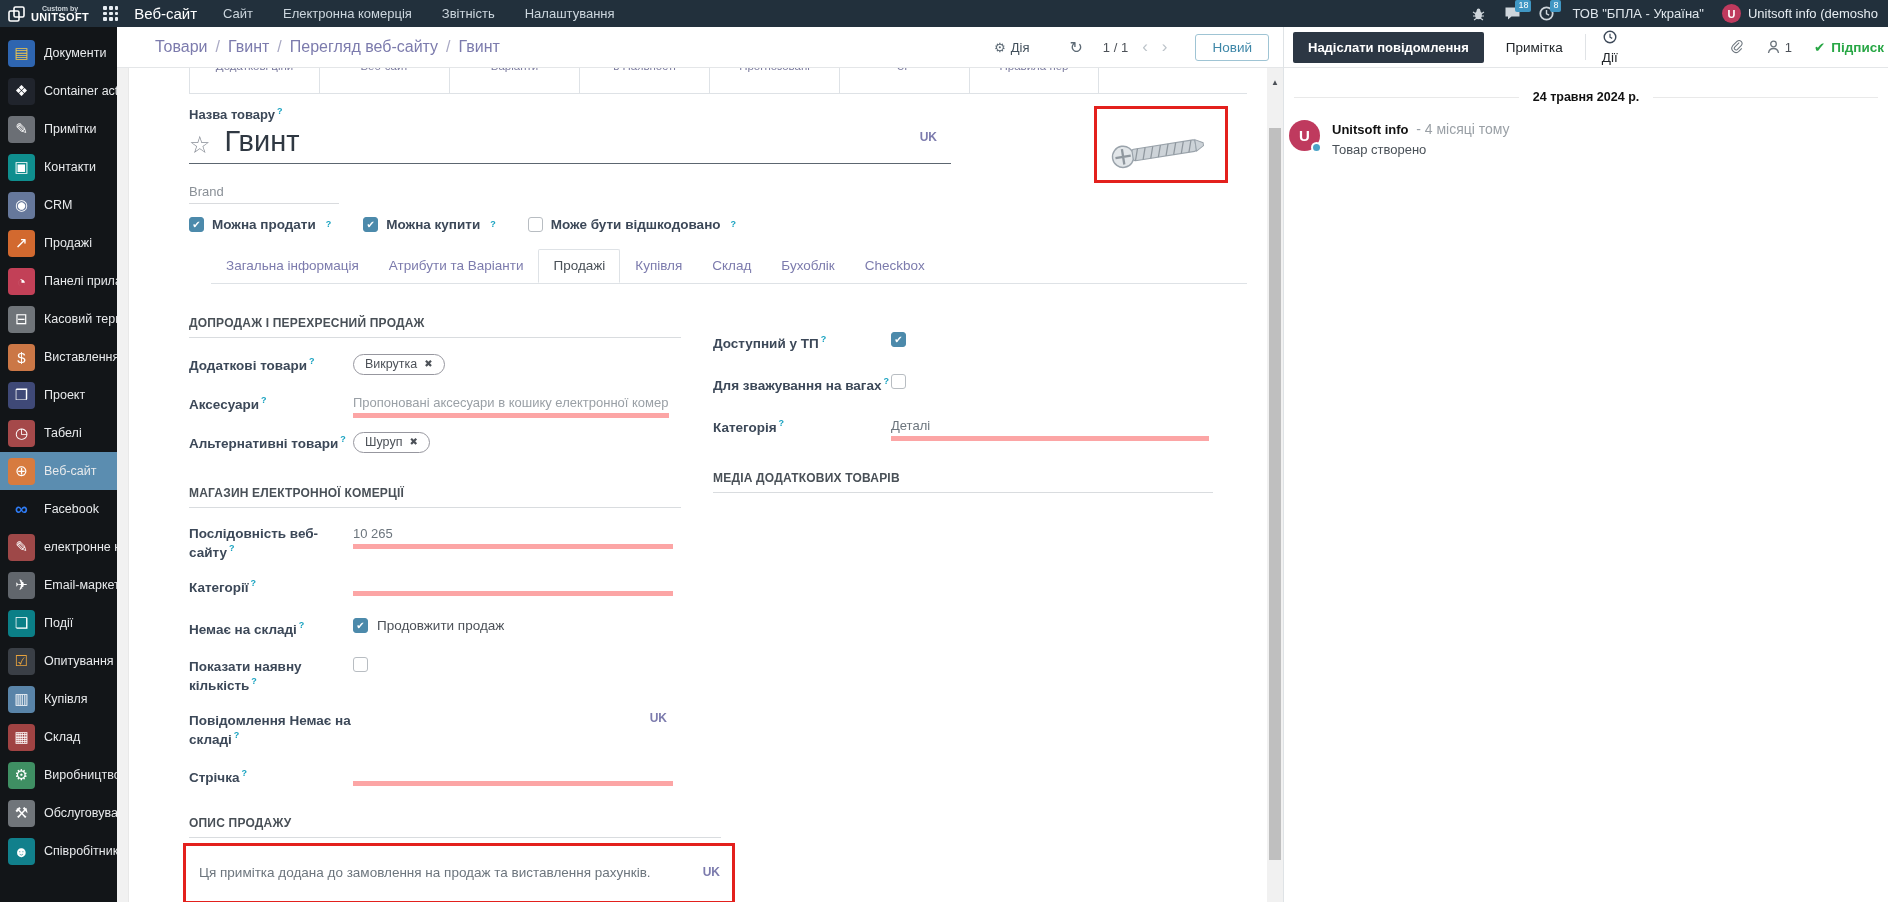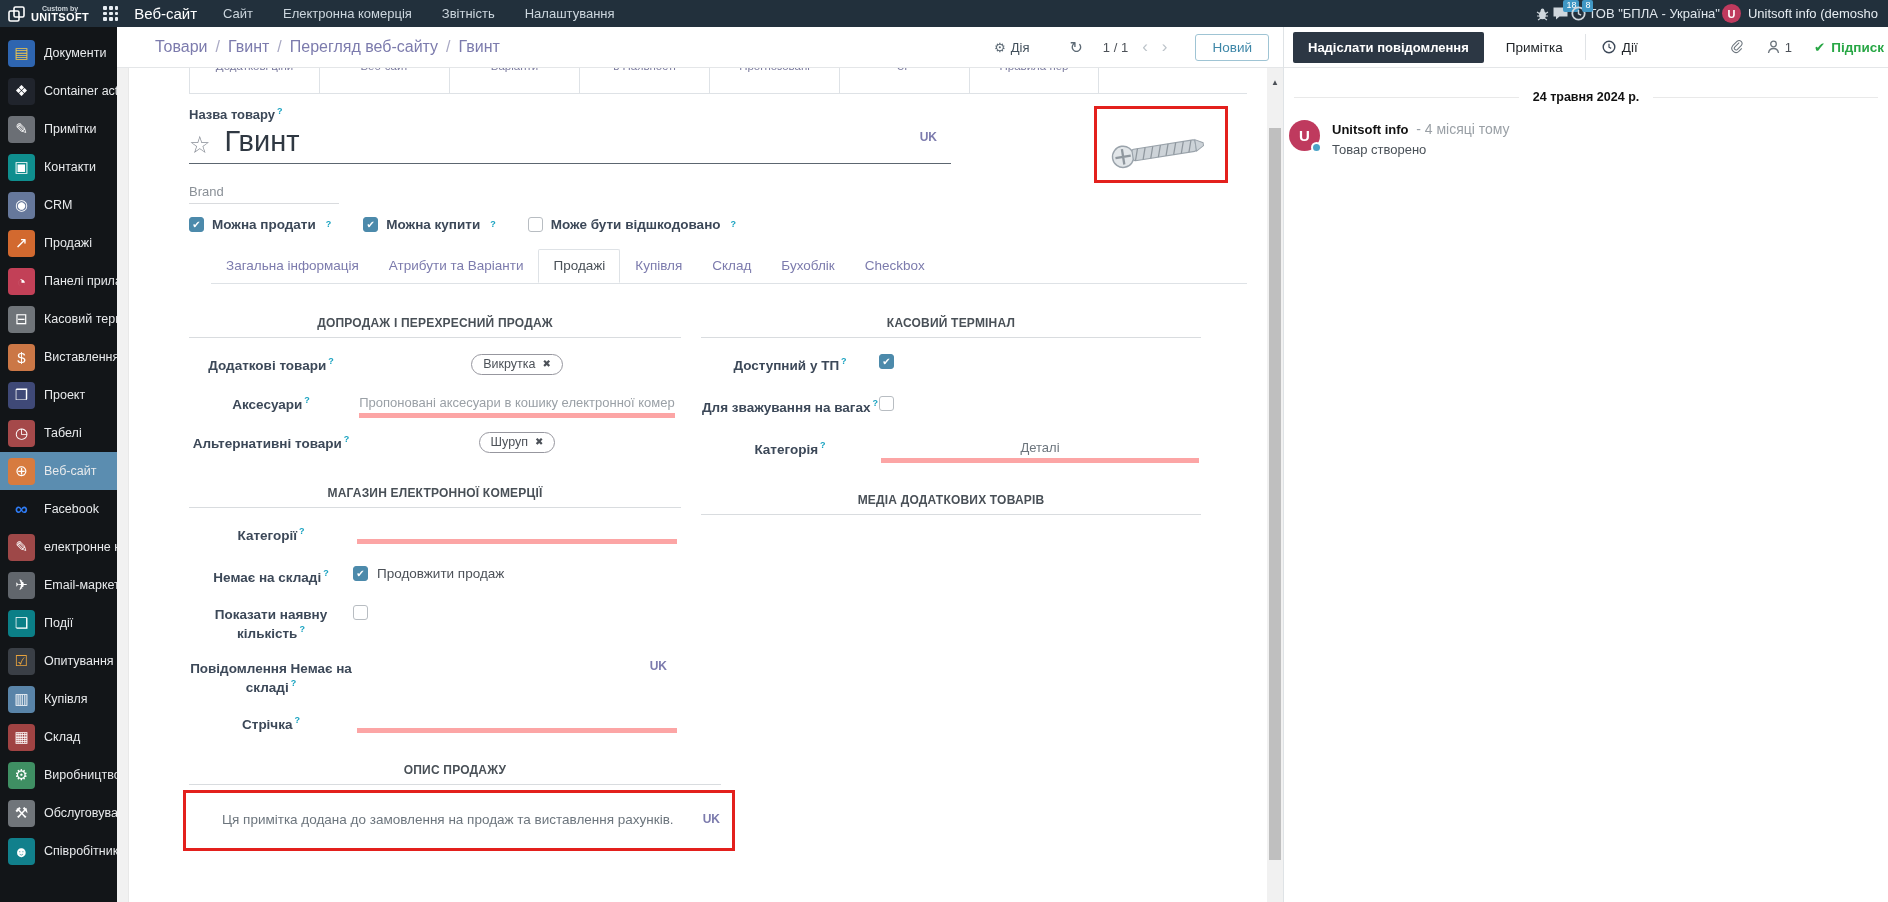--- a/index.html
+++ b/index.html
@@ -10,21 +10,21 @@
   .logo { display:flex; align-items:center; gap:5px; margin-right:14px; }
   .logo svg { display:block; }
   .logo-txt { line-height:1; }
   .logo-top { display:block; font-size:7px; color:#cfd6dc; font-weight:700; text-align:center; }
   .logo-bot { display:block; font-size:11px; font-weight:700; letter-spacing:.4px; color:#fff; }
   .apps-grid { width:15px; height:15px; display:grid; grid-template-columns:repeat(3,1fr); gap:2px; margin-right:16px; cursor:pointer; }
   .apps-grid i { background:#e7edf2; border-radius:1px; }
   .appname { font-size:15px; color:#fff; margin-right:26px; }
   .tb-menu { display:flex; gap:30px; }
   .tb-menu .tb-item { color:#ccd6de; cursor:pointer; }
-  .tb-right { margin-left:auto; display:flex; align-items:center; gap:2px; }
+  .tb-right { margin-left:auto; display:flex; align-items:center; gap:18px; }
   .tb-ic { position:relative; display:flex; align-items:center; }
   .badge { position:absolute; top:-6px; left:11px; background:#4097c4; color:#fff; font-size:9px; padding:1px 3px; border-radius:2px; line-height:1.1; }
   .tb-company { color:#dfe6ec; }
   .tb-user { display:flex; align-items:center; gap:7px; white-space:nowrap; overflow:hidden; }
   .tb-avatar { width:19px; height:19px; border-radius:50%; background:#bf3a5e; color:#fff; font-size:11px; font-weight:700; display:flex; align-items:center; justify-content:center; flex:0 0 auto; }
 
   
   .shell { display:flex; height:875px; }
 
   
@@ -90,21 +90,21 @@
 
   .flags { margin-top:13px; display:flex; gap:32px; align-items:center; }
   .flag { display:flex; align-items:center; gap:8px; font-size:13.5px; color:#3c4858; font-weight:600; }
   .cb { width:15px; height:15px; border:1px solid #b8bdc2; border-radius:3px; background:#fff; display:flex; align-items:center; justify-content:center; font-size:10px; color:#fff; cursor:pointer; flex:0 0 auto; }
   .cb.checked { background:#4c8aab; border-color:#4c8aab; }
 
   .tabs { margin-top:17px; margin-left:22px; display:flex; border-bottom:1px solid #dee2e6; width:calc(100% - 22px); }
   .tab { padding:8px 14px 9px; font-size:13.5px; color:#7c7bad; cursor:pointer; border:1px solid transparent; }
   .tab.active { color:#495057; background:#fff; border-color:#dee2e6 #dee2e6 #fff; border-radius:2px 2px 0 0; }
 
-  .columns { display:flex; gap:20px; margin-top:32px;text-align:center; }
+  .columns { display:flex; gap:32px; margin-top:32px; }
   .col-left { width:492px; flex:0 0 auto; }
   .col-right { width:500px; flex:0 0 auto; }
   .sec-title { font-size:12px; font-weight:700; color:#495057; letter-spacing:.2px; padding-bottom:7px; border-bottom:1px solid #d9dcdf; }
   .sec-body { margin-top:16px; }
   .field { display:flex; margin-bottom:15px; min-height:24px; }
   .f-label { width:164px; flex:0 0 auto; font-size:13.5px; color:#3c4858; font-weight:600; line-height:1.25; padding-top:2px; }
   .col-right .f-label { width:178px; }
   .f-control { flex:1; position:relative; }
   .u-line { border-bottom:5px solid #fca5a5; }
   .tagpill { display:inline-flex; align-items:center; gap:7px; border:1px solid #97979f; border-radius:20px; padding:2px 11px 3px; font-size:12.5px; color:#4c5158; background:#fff; cursor:pointer; }
@@ -129,21 +129,21 @@
   .sb { position:absolute; top:41px; right:0; bottom:0; width:16px; background:#f1f1f1; }
   .sb-up { text-align:center; font-size:8px; color:#4c5158; padding-top:10px; cursor:pointer; }
   .sb-thumb { position:absolute; left:2px; right:2px; top:60px; bottom:42px; background:#bfbfbf; cursor:pointer; }
 
   
   .chatter { width:605px; flex:0 0 auto; background:#fff; border-left:1px solid #dfe3e6; overflow:hidden; }
   .chat-header { height:41px; border-bottom:1px solid #e4e6e8; display:flex; align-items:center; padding:0 0 0 9px; gap:16px; }
   .btn-send { background:#2c3744; color:#fff; border:none; font-size:13px; font-weight:700; padding:8px 15px; border-radius:2px; cursor:pointer; white-space:nowrap; }
   .tab-note { font-size:13.5px; color:#212529; cursor:pointer; padding:0 6px; }
   .vdiv { width:1px; height:26px; background:#e0e3e6; }
-  .activities { display:flex; align-items:center; gap:6px; font-size:13.5px; color:#212529; cursor:pointer; }
+  .activities { display:flex; align-items:center; gap:6px; font-size:13.5px; color:#212529; cursor:pointer;flex-direction:column; }
   .chat-right { margin-left:auto; display:flex; align-items:center; gap:22px; padding-right:4px; white-space:nowrap; }
   .attach { cursor:pointer; display:flex; }
   .followers { display:flex; align-items:center; gap:5px; font-size:13px; color:#4c5158; cursor:pointer; }
   .follow { display:flex; align-items:center; gap:6px; font-size:13.5px; font-weight:700; color:#28a745; cursor:pointer; }
 
   .chat-body { padding:14px 0 0 0; }
   .date-sep { display:flex; align-items:center; gap:14px; padding:0 10px; margin-top:8px; }
   .date-sep .line { flex:1; border-top:1px solid #e9e9e9; }
   .date-sep .d { font-size:12.5px; font-weight:700; color:#111; white-space:nowrap; }
   .message { display:flex; gap:12px; padding:16px 10px 0 5px; }
@@ -441,20 +441,26 @@
                         <span class="tag-x">✖</span>
                       </span>
                   </span>
                 </div>
               </div>
             </div>
 
             <div class="gap-sec">
               <div class="sec-title">МАГАЗИН ЕЛЕКТРОННОЇ КОМЕРЦІЇ</div>
               <div class="sec-body">
+                <div class="field">
+                  <span class="f-label"><span>Послідовність веб-сайту</span><sup class="sup-q">?</sup></span>
+                  <span class="f-control">
+                    <span class="val u-line w320" style="display:inline-block;">10 265</span>
+                  </span>
+                </div>
                 <div class="field" style="margin-bottom:18px;">
                   <span class="f-label"><span>Категорії</span><sup class="sup-q">?</sup></span>
                   <span class="f-control">
                     <span class="u-line w320" style="display:inline-block;height:20px;"></span>
                   </span>
                 </div>
                 <div class="field">
                   <span class="f-label"><span>Немає на складі</span><sup class="sup-q">?</sup></span>
                   <span class="f-control">
                     <span class="inline-cb">
@@ -488,21 +494,20 @@
               <div class="sec-title">ОПИС ПРОДАЖУ</div>
               <div class="desc-box">
                 <span class="desc-text">Ця примітка додана до замовлення на продаж та виставлення рахунків.</span>
                 <span class="desc-uk">UK</span>
               </div>
             </div>
           </div>
 
           <div class="col-right">
             <div>
-              <div class="sec-title">КАСОВИЙ ТЕРМІНАЛ</div>
               <div class="sec-body">
                 <div class="field" style="margin-bottom:18px;">
                   <span class="f-label"><span>Доступний у ТП</span><sup class="sup-q">?</sup></span>
                   <span class="f-control">
                     <span class="cb checked">✔</span>
                   </span>
                 </div>
                 <div class="field" style="margin-bottom:18px;">
                   <span class="f-label"><span>Для зважування на вагах</span><sup class="sup-q">?</sup></span>
                   <span class="f-control">

